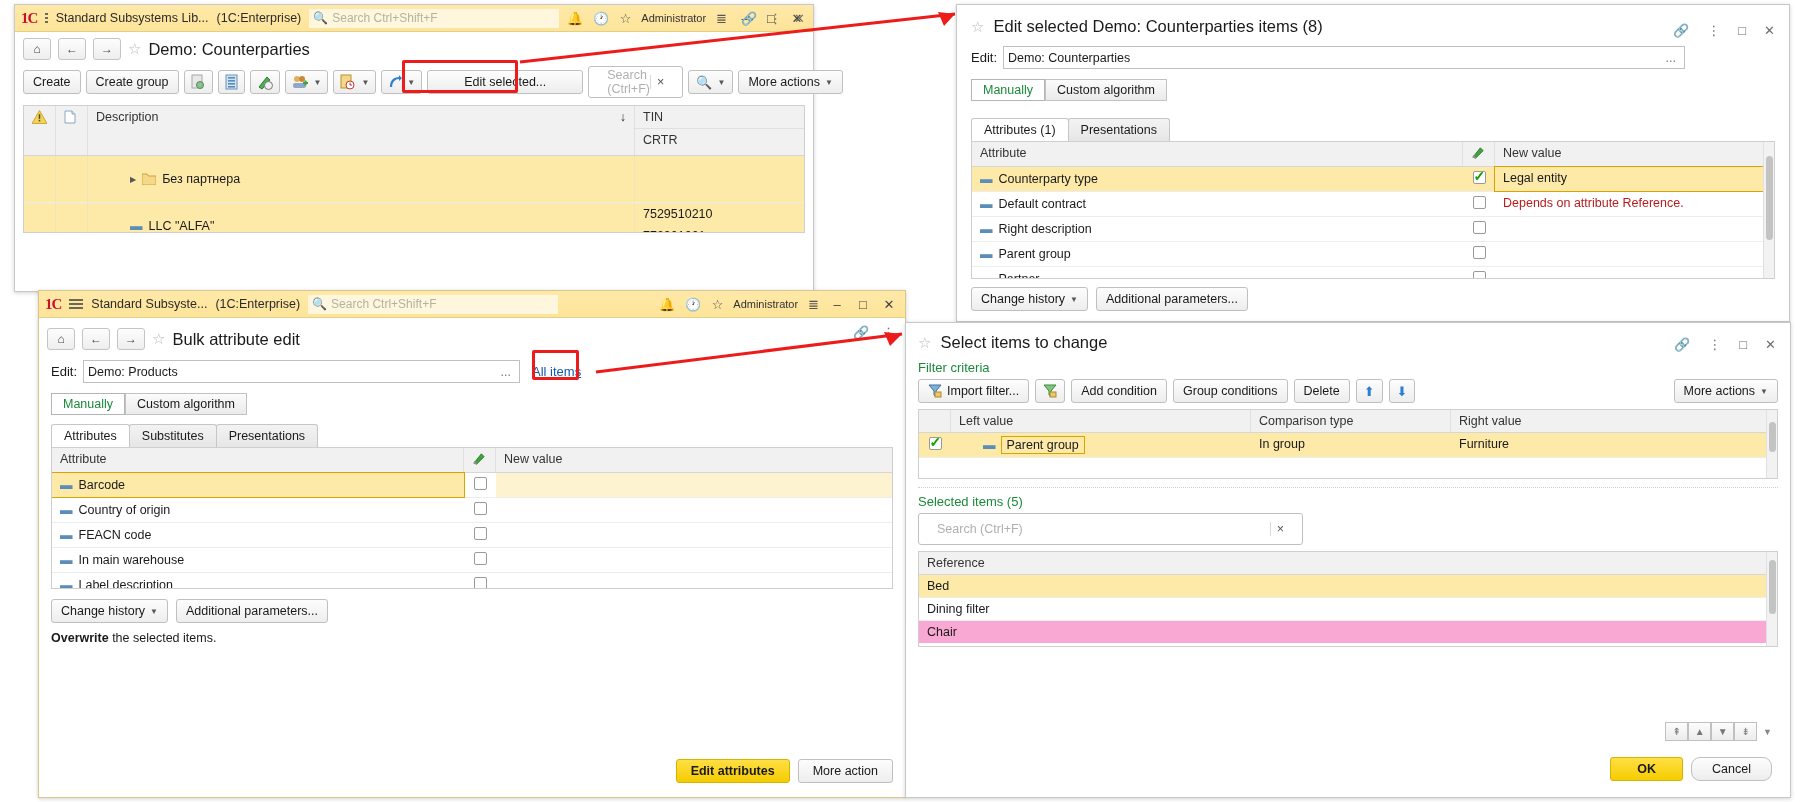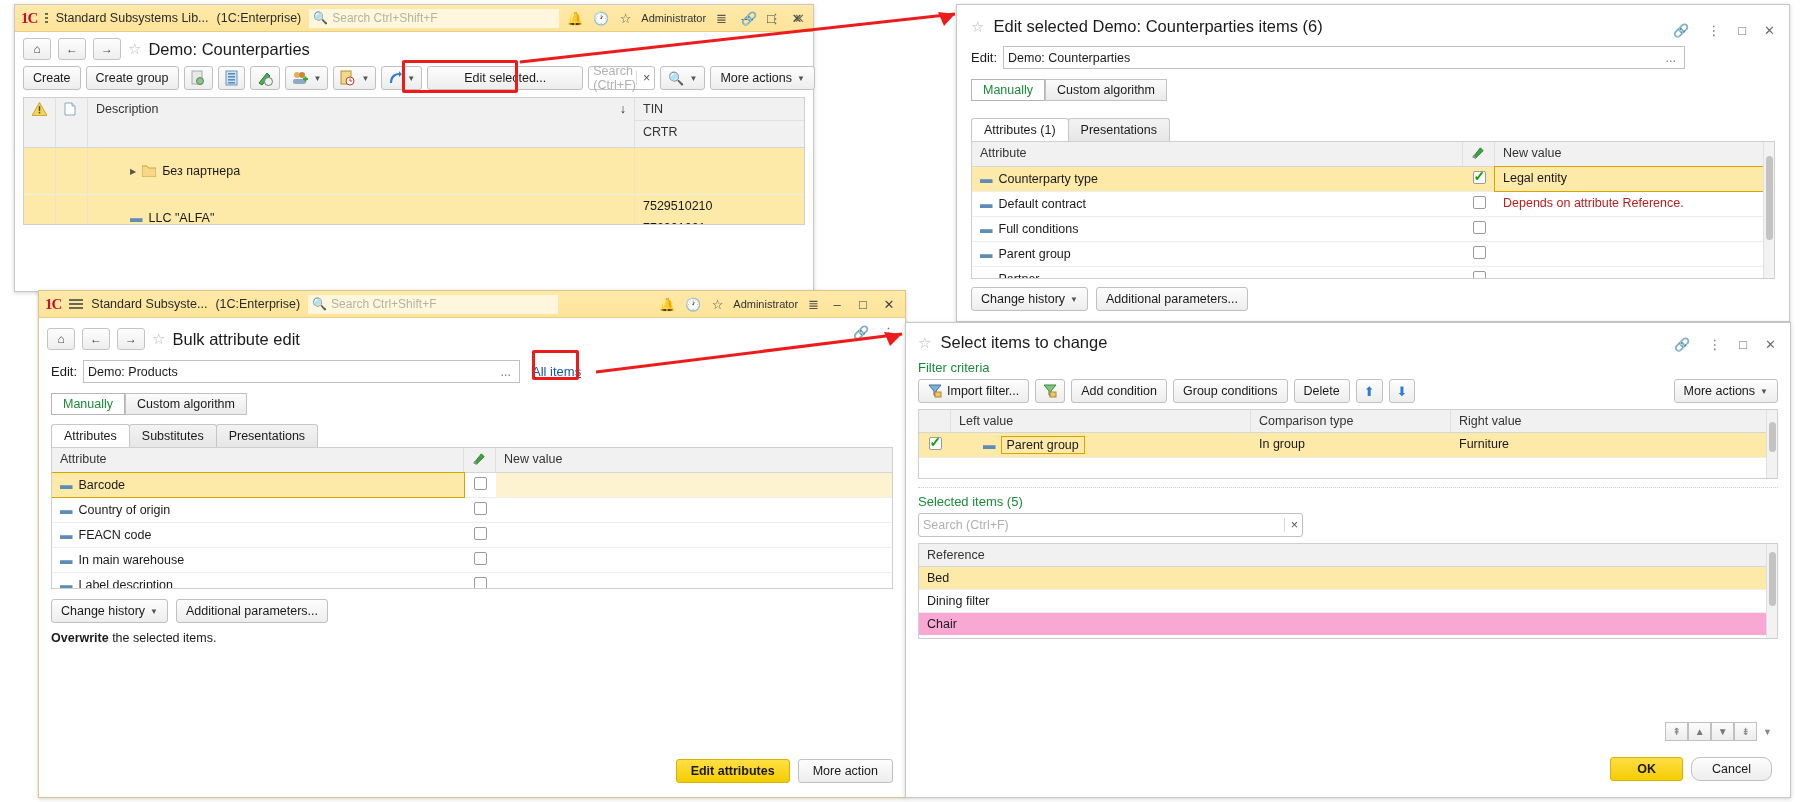--- a/index.html
+++ b/index.html
@@ -72,22 +72,22 @@
     border:1px solid #c0c0c0; border-radius:3px;
     background:linear-gradient(#fdfdfd,#ededed);
     padding:3px 9px; font-size:12.5px; color:#1a1a1a; white-space:nowrap;
     height:24px; display:inline-flex; align-items:center; justify-content:center;
   }
   .btn.icon { padding:2px 6px; }
   .btn.yellow { background:linear-gradient(#ffdf45,#f5cc00); border-color:#d8b200; font-weight:bold; }
   .caret { font-size:8px; margin-left:5px; color:#555; }
   .srchbox {
     border:1px solid #c0c0c0; border-radius:3px; background:#fff;
-    height:24px; width:200px; display:flex; align-items:center;
-    padding:0 4px; color:#b0b0b0; font-size:12.5px;
+    height:32px; width:200px; display:flex; align-items:center;
+    padding:0 18px; color:#b0b0b0; font-size:12.5px;
   }
   .srchbox .x { margin-left:auto; color:#555; border-left:1px solid #d8d8d8; padding-left:6px;}
 
   
   .grid { border:1px solid #cfcfcf; background:#fff; }
   .ghead { background:#f1f1f1; border-bottom:1px solid #d6d6d6; display:flex; font-size:12.5px; color:#333;}
   .ghead div { padding:4px 8px; }
   .grow { display:flex; font-size:12.5px; border-bottom:1px solid #ededed; }
   .grow div { padding:4px 8px; }
   .sel { background:#fde9a8; }
@@ -317,21 +317,21 @@
   <div class="win" style="left:956px; top:4px; width:834px; height:318px;">
     <div class="winctl" style="top:18px;right:14px;gap:18px;">
       <span>🔗</span>
       <span>⋮</span>
       <span>□</span>
       <span>✕</span>
     </div>
 
     <div style="display:flex;align-items:center;gap:9px;padding:12px 12px 6px 14px;">
       <span class="star">☆</span>
-      <span class="pagetitle">Edit selected Demo: Counterparties items (6)</span>
+      <span class="pagetitle">Edit selected Demo: Counterparties items (8)</span>
     </div>
 
     <div class="fieldrow" style="padding-left:14px;">
       <span>Edit:</span>
       <div class="textin" style="width:682px;">
         <span>Demo: Counterparties</span>
         <span class="ellip">...</span>
       </div>
     </div>
 
@@ -374,21 +374,21 @@
               <span class="dash">▬</span>
               <span>Default contract</span>
             </div>
           <div style="width:32px;text-align:center;"><span class="cb"></span></div>
           <div class="muted" style="width:268px;">Depends on attribute Reference.</div>
         </div>
 
         <div class="grow">
           <div style="flex:1;display:flex;align-items:center;">
               <span class="dash">▬</span>
-              <span>Full conditions</span>
+              <span>Right description</span>
             </div>
           <div style="width:32px;text-align:center;"><span class="cb"></span></div>
           <div style="width:268px;"></div>
         </div>
 
         <div class="grow">
           <div style="flex:1;display:flex;align-items:center;">
               <span class="dash">▬</span>
               <span>Parent group</span>
             </div>

